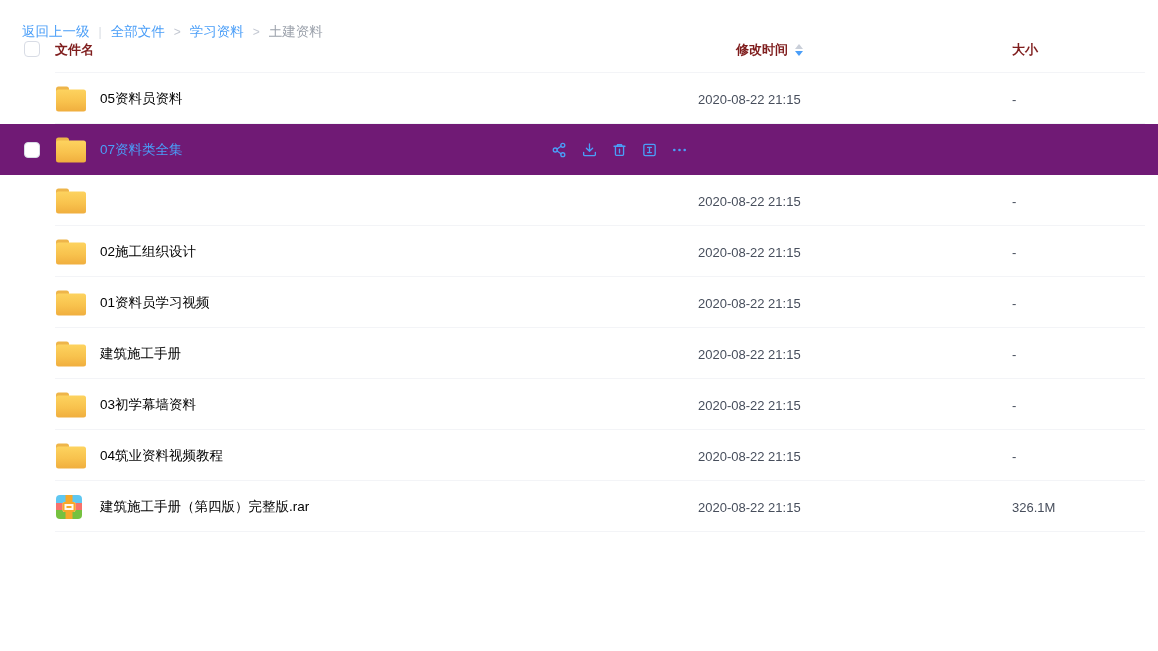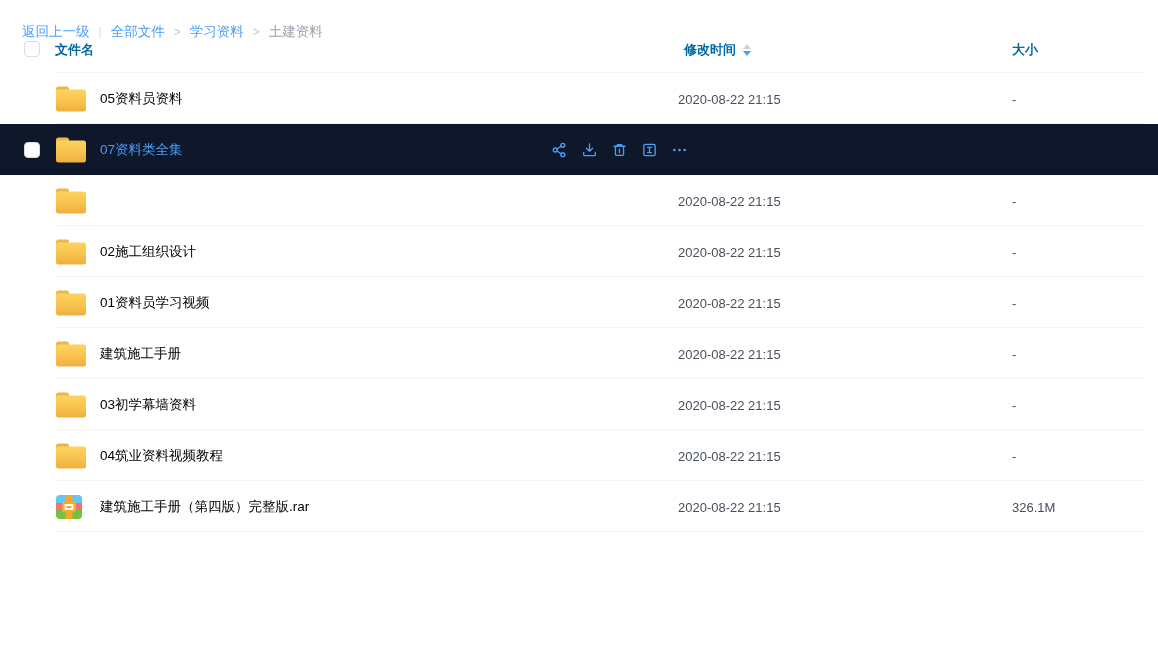--- a/index.html
+++ b/index.html
@@ -11,56 +11,56 @@
   
   .breadcrumb { position: absolute; top: -5px; left: 22px; display: flex; align-items: center; gap: 9px; font-size: 13.5px; white-space: nowrap; }
   .crumb-link { color: #4a9ef8; cursor: pointer; }
   .crumb-sep  { color: #d7dbe2; font-size: 12px; }
   .crumb-arrow{ color: #c3c8d2; font-size: 12px; }
   .crumb-current { color: #9ba1ab; }
 
   
   .thead { position: relative; margin-top: 28px; height: 45px; }
   .thead::after, .row::after { content: ""; position: absolute; left: 55px; right: 13px; bottom: 0; height: 1px; background: #f3f4f7; }
-  .col-label { position: absolute; top: 13px; font-size: 13px; font-weight: 700; color: #0369a1; }
+  .col-label { position: absolute; top: 13px; font-size: 13px; font-weight: 700; color: #7f1d1d; }
   .col-name { left: 55px; }
-  .col-time { left: 684px; display: flex; align-items: center; gap: 7px; }
+  .col-time { left: 736px; display: flex; align-items: center; gap: 7px; }
   .col-size { left: 1012px; text-align: right; }
 
   .checkbox { position: absolute; left: 24px; top: 50%; transform: translateY(-50%); width: 16px; height: 16px; border: 1px solid #d8dce5; border-radius: 4px; background: #fff; cursor: pointer; }
   .thead .checkbox { top: 21px; }
 
   .sort-icon { display: inline-flex; flex-direction: column; gap: 2px; cursor: pointer; }
   .tri-up  { width: 0; height: 0; border-left: 4px solid transparent; border-right: 4px solid transparent; border-bottom: 5px solid #c9cfd9; }
   .tri-down{ width: 0; height: 0; border-left: 4px solid transparent; border-right: 4px solid transparent; border-top: 5px solid #4a9ef8; }
 
   .row { position: relative; height: 51px; cursor: pointer; }
   .row .checkbox { visibility: hidden; }
-  .row.hover { background: #0f172a; }
+  .row.hover { background: #701a75; }
   .row.hover::after { display: none; }
   .row.hover .checkbox { visibility: visible; }
 
   .file-icon { position: absolute; left: 56px; top: 50%; transform: translateY(-50%); }
 
   
   .folder { width: 30px; height: 25px; }
   .folder .tab  { position: absolute; top: 0; left: 0; width: 13px; height: 9px; background: #eeb54a; border-radius: 2.5px 2.5px 0 0; }
   .folder .body { position: absolute; top: 3px; left: 0; right: 0; bottom: 0; background: linear-gradient(180deg, #fdd35f 0%, #f8c24d 55%, #f0ae3e 100%); border-radius: 2.5px; }
 
   
   .rar { width: 26px; height: 24px; border-radius: 4px; overflow: hidden; background: linear-gradient(180deg, #5fc7f1 0%, #5fc7f1 34%, #f7716b 34%, #f7716b 62%, #76c13f 62%, #76c13f 100%); }
   .rar .strap  { position: absolute; left: 50%; top: 0; bottom: 0; width: 7px; transform: translateX(-50%); background: #f6a829; }
   .rar .buckle { position: absolute; left: 50%; top: 50%; transform: translate(-50%,-50%); width: 13px; height: 10px; background: #f6a829; border-radius: 2px; box-shadow: inset 0 0 0 2px #f6a829, inset 0 0 0 4px rgba(255,255,255,.92); }
   .row:not(.is-rar) .rar { display: none; }
 
   .file-name { position: absolute; left: 100px; top: 50%; transform: translateY(-50%); font-size: 13.5px; color: #000000; }
   .row.hover .file-name { color: #4a9ef8; }
 
   .cell { position: absolute; top: 50%; transform: translateY(-50%); font-size: 13px; color: #474e5c; }
-  .cell.time { left: 678px; }
+  .cell.time { left: 698px; }
   .cell.size { left: 1012px; }
 
   .actions { position: absolute; left: 551px; top: 50%; transform: translateY(-50%); display: none; align-items: center; gap: 13px; }
   .row.hover .actions { display: flex; }
   .act { width: 17px; height: 17px; display: inline-flex; align-items: center; justify-content: center; cursor: pointer; }
   .act svg { width: 17px; height: 17px; stroke: #4a9ef8; fill: none; stroke-width: 1.4; stroke-linecap: round; stroke-linejoin: round; }
   .act svg .fill { fill: #4a9ef8; stroke: none; }
 </style>
 </head>
 <body>

